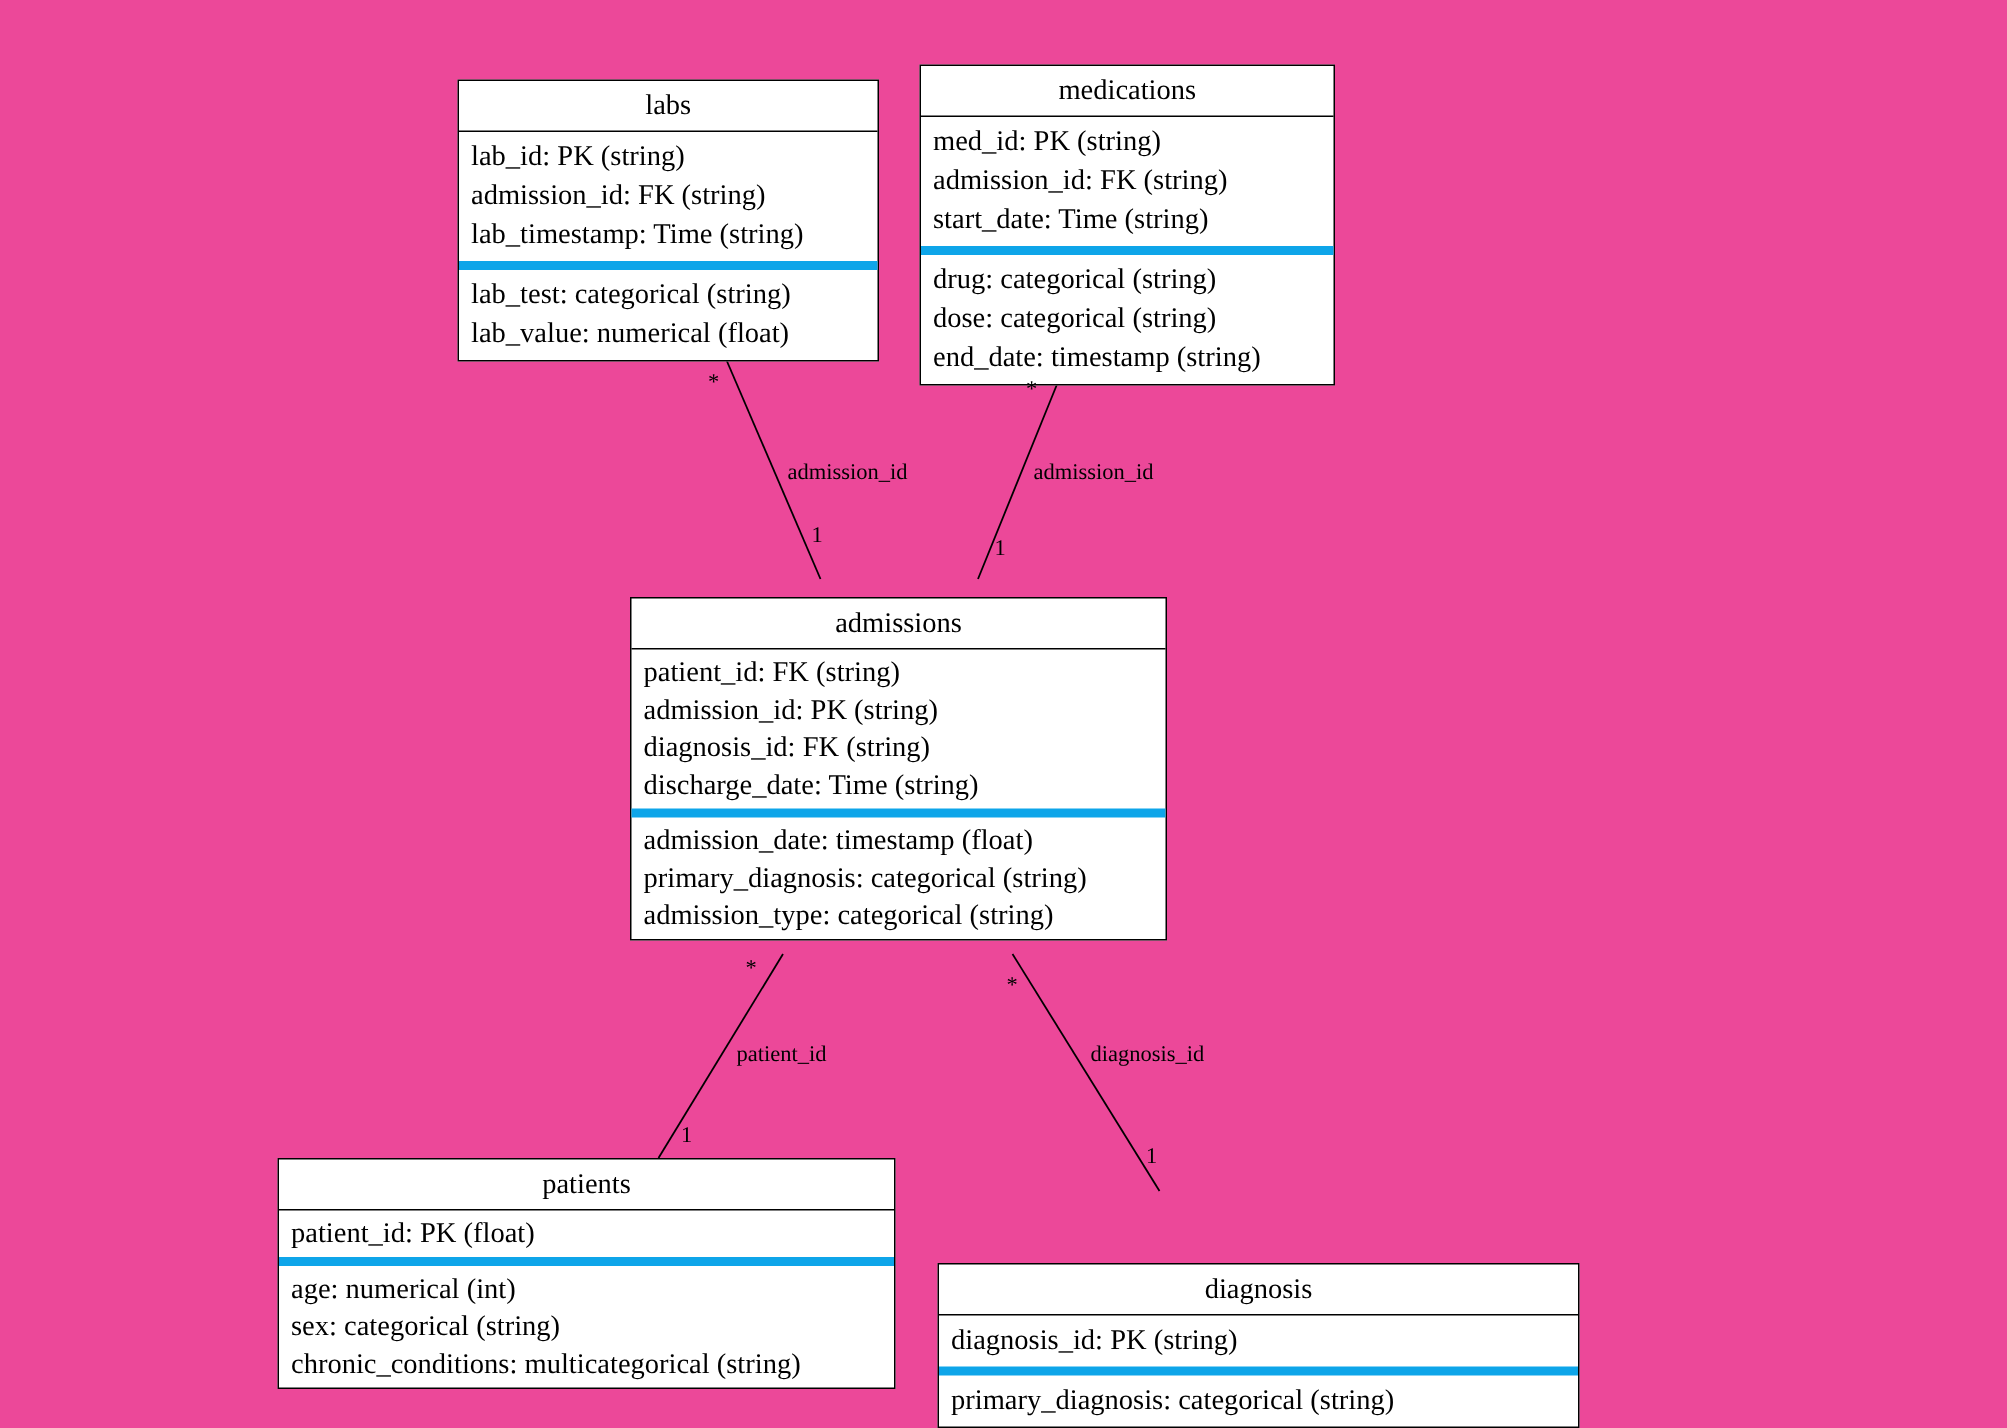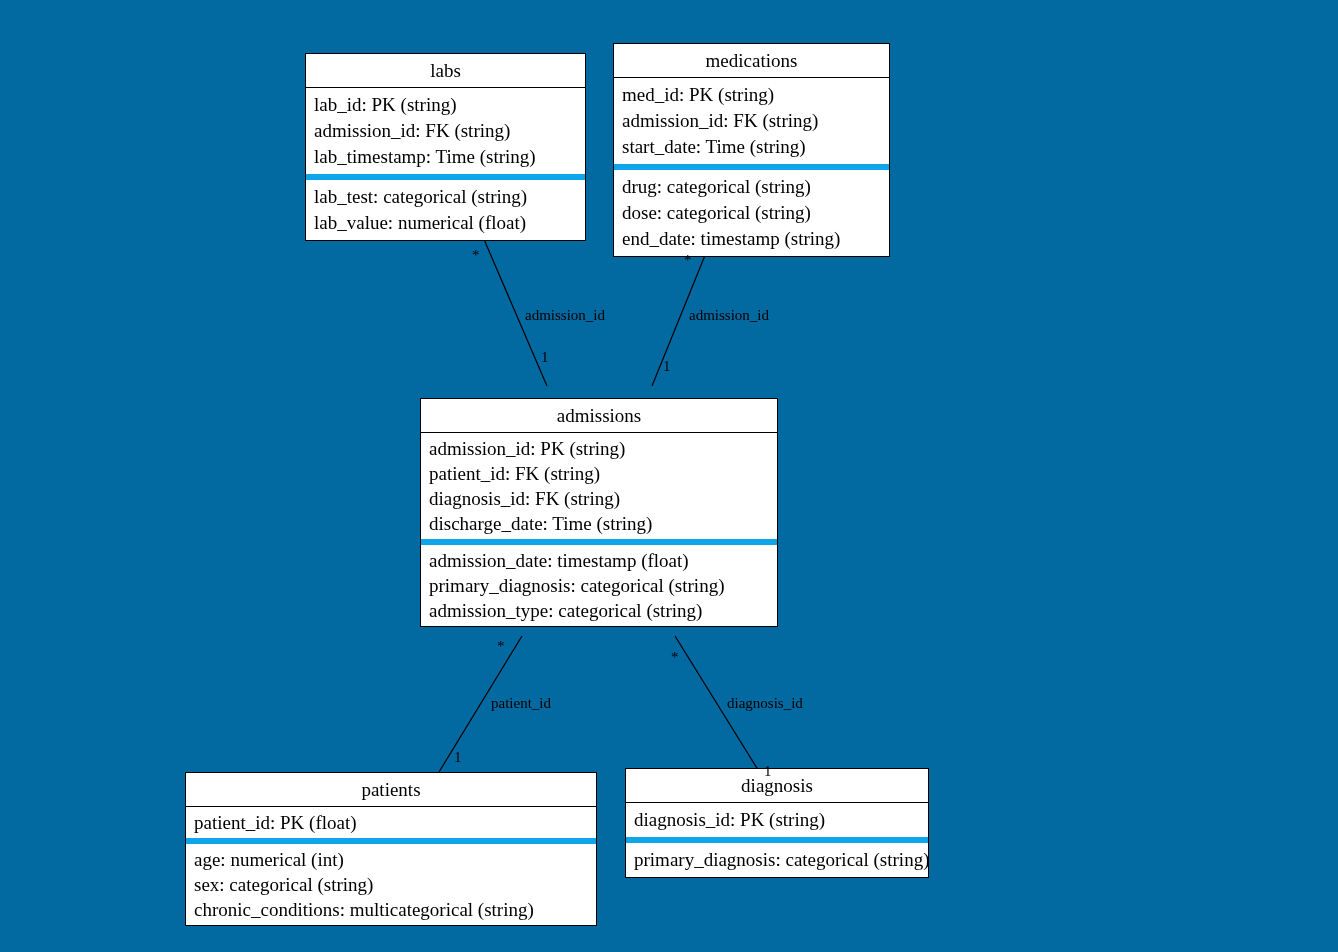--- a/index.html
+++ b/index.html
@@ -3,21 +3,21 @@
 <meta charset="utf-8">
 <style>
   * { box-sizing: border-box; margin: 0; padding: 0; }
   html, body { background: #ffffff; }
   body { font-family: "Liberation Serif", "DejaVu Serif", serif; color: #000; }
 
   .canvas {
     position: relative;
     width: 1338px;
     height: 952px;
-    background: #0369a1;
+    background: #ec4899;
     overflow: hidden;
   }
 
   .edges {
     position: absolute;
     left: 0; top: 0;
     width: 1338px; height: 952px;
   }
   .edges line { stroke: #000000; stroke-width: 1.2; }
 
@@ -87,22 +87,22 @@
     <div class="entity-section last">
       <div class="field">drug: categorical (string)</div>
       <div class="field">dose: categorical (string)</div>
       <div class="field">end_date: timestamp (string)</div>
     </div>
   </div>
 
   <div class="entity compact" style="left:420px; top:386px; width:358px;margin-top:12px;">
     <div class="entity-title">admissions</div>
     <div class="entity-section">
+      <div class="field">patient_id: FK (string)</div>
       <div class="field">admission_id: PK (string)</div>
-      <div class="field">patient_id: FK (string)</div>
       <div class="field">diagnosis_id: FK (string)</div>
       <div class="field">discharge_date: Time (string)</div>
     </div>
     <div class="entity-section last">
       <div class="field">admission_date: timestamp (float)</div>
       <div class="field">primary_diagnosis: categorical (string)</div>
       <div class="field">admission_type: categorical (string)</div>
     </div>
   </div>
 
@@ -111,21 +111,21 @@
     <div class="entity-section">
       <div class="field">patient_id: PK (float)</div>
     </div>
     <div class="entity-section last">
       <div class="field">age: numerical (int)</div>
       <div class="field">sex: categorical (string)</div>
       <div class="field">chronic_conditions: multicategorical (string)</div>
     </div>
   </div>
 
-  <div class="entity" style="left:625px; top:768px; width:304px;">
+  <div class="entity" style="left:625px; top:842px; width:428px;">
     <div class="entity-title">diagnosis</div>
     <div class="entity-section">
       <div class="field">diagnosis_id: PK (string)</div>
     </div>
     <div class="entity-section last">
       <div class="field">primary_diagnosis: categorical (string)</div>
     </div>
   </div>
 
   <div class="cardinality" style="left:472px; top:246px;">*</div>

